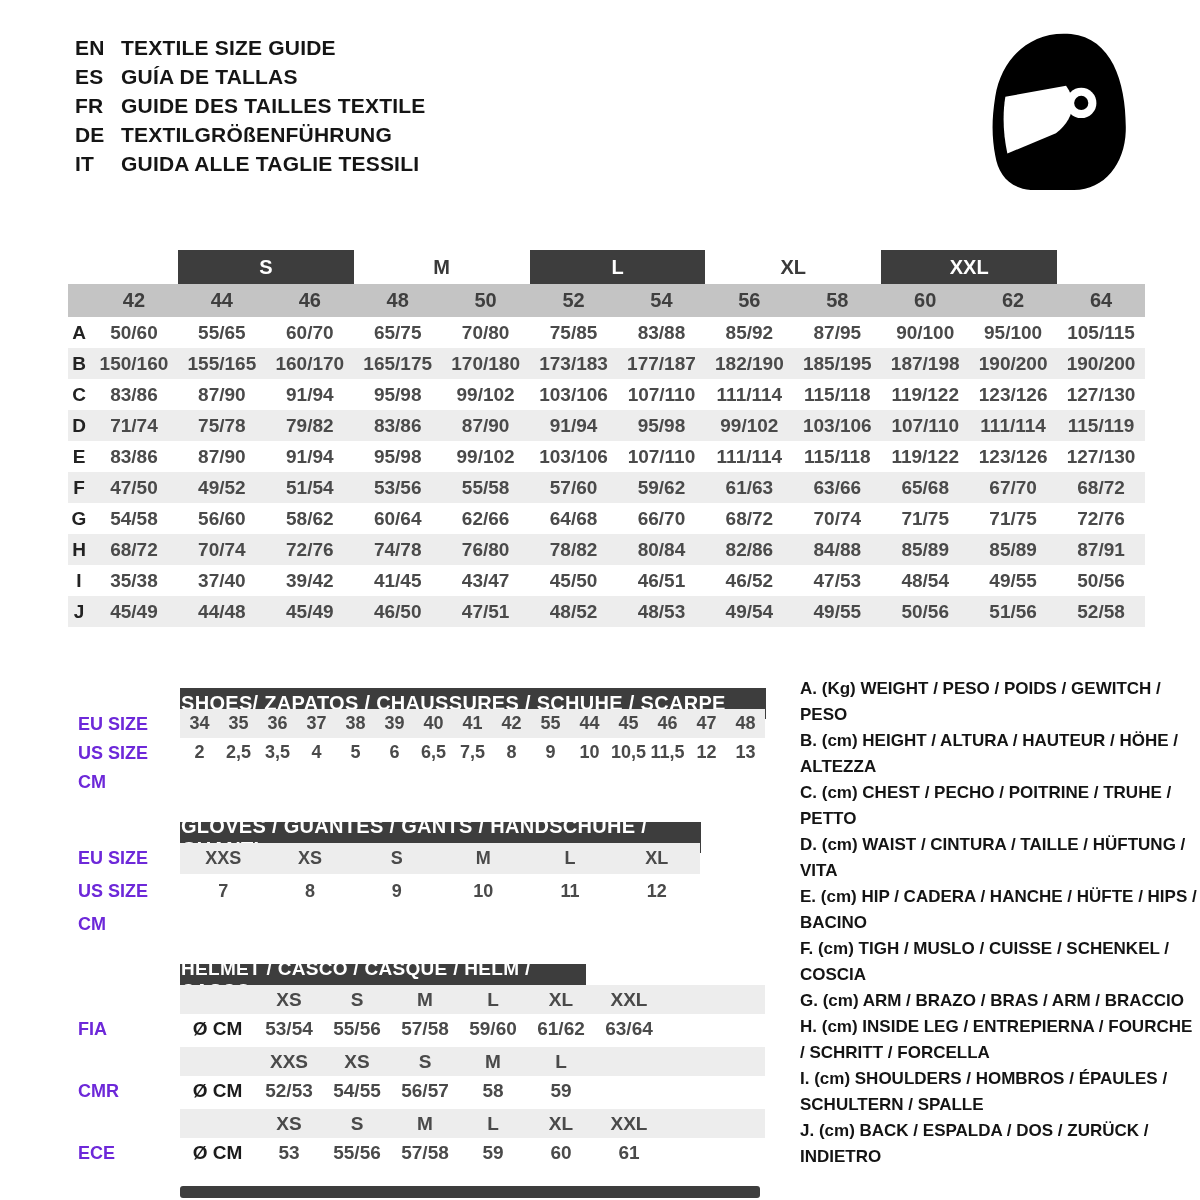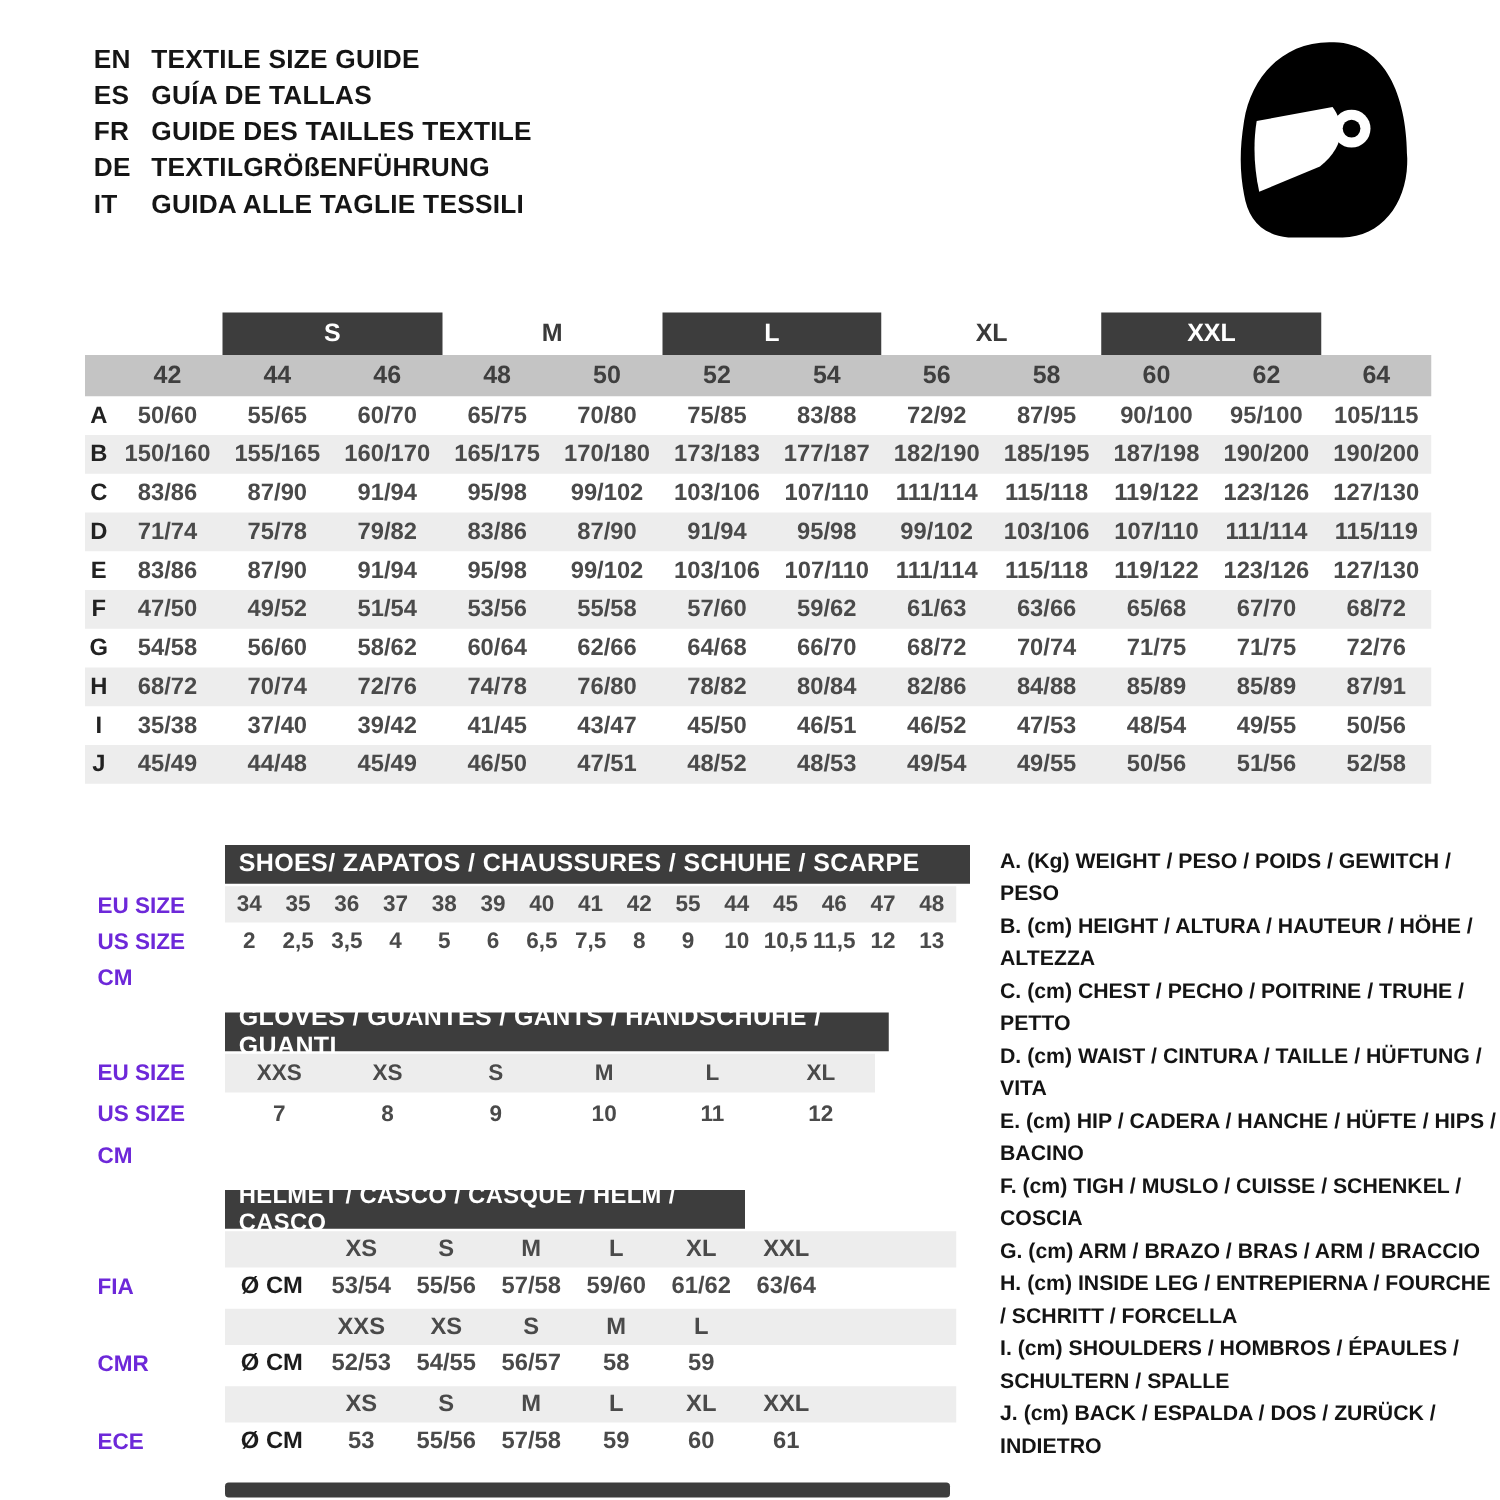--- a/index.html
+++ b/index.html
@@ -27,21 +27,21 @@
   .t-cell{display:flex;align-items:center;justify-content:center;
           font-weight:bold;font-size:19px;color:#4a4a4a;}
   .sizes-strip .t-cell{font-size:20px;color:#3f3f3f;}
   .t-row{height:31px;}
   .t-row.striped{background:#ededed;}
   .t-label{color:#222;}
 
   
   .section{position:absolute;left:68px;}
   .sec-header{position:absolute;background:#3d3d3d;color:#fff;font-weight:bold;
-              display:flex;align-items:center;padding-left:11px;letter-spacing:.3px;}
+              display:flex;align-items:center;padding-left:1px;letter-spacing:.3px;margin-top:12px;}
   .row-label{position:absolute;left:10px;font-weight:bold;font-size:18px;color:#6d28d9;
              display:flex;align-items:center;height:30px;}
   .vrow{position:absolute;display:grid;}
   .vrow.gray{background:#ededed;}
   .vcell{display:flex;align-items:center;justify-content:center;
          font-weight:bold;color:#4a4a4a;}
 
   
   .legend{position:absolute;left:800px;top:676px;width:398px;}
   .legend-item{font-weight:bold;font-size:17px;line-height:26px;color:#141414;}
@@ -112,21 +112,21 @@
     <div id="textile-rows">
         <div class="t-grid t-row">
           <div class="t-cell t-label">A</div>
           <div class="t-cell">50/60</div>
           <div class="t-cell">55/65</div>
           <div class="t-cell">60/70</div>
           <div class="t-cell">65/75</div>
           <div class="t-cell">70/80</div>
           <div class="t-cell">75/85</div>
           <div class="t-cell">83/88</div>
-          <div class="t-cell">72/92</div>
+          <div class="t-cell">85/92</div>
           <div class="t-cell">87/95</div>
           <div class="t-cell">90/100</div>
           <div class="t-cell">95/100</div>
           <div class="t-cell">105/115</div>
         </div>
         <div class="t-grid t-row striped">
           <div class="t-cell t-label">B</div>
           <div class="t-cell">150/160</div>
           <div class="t-cell">155/165</div>
           <div class="t-cell">160/170</div>

